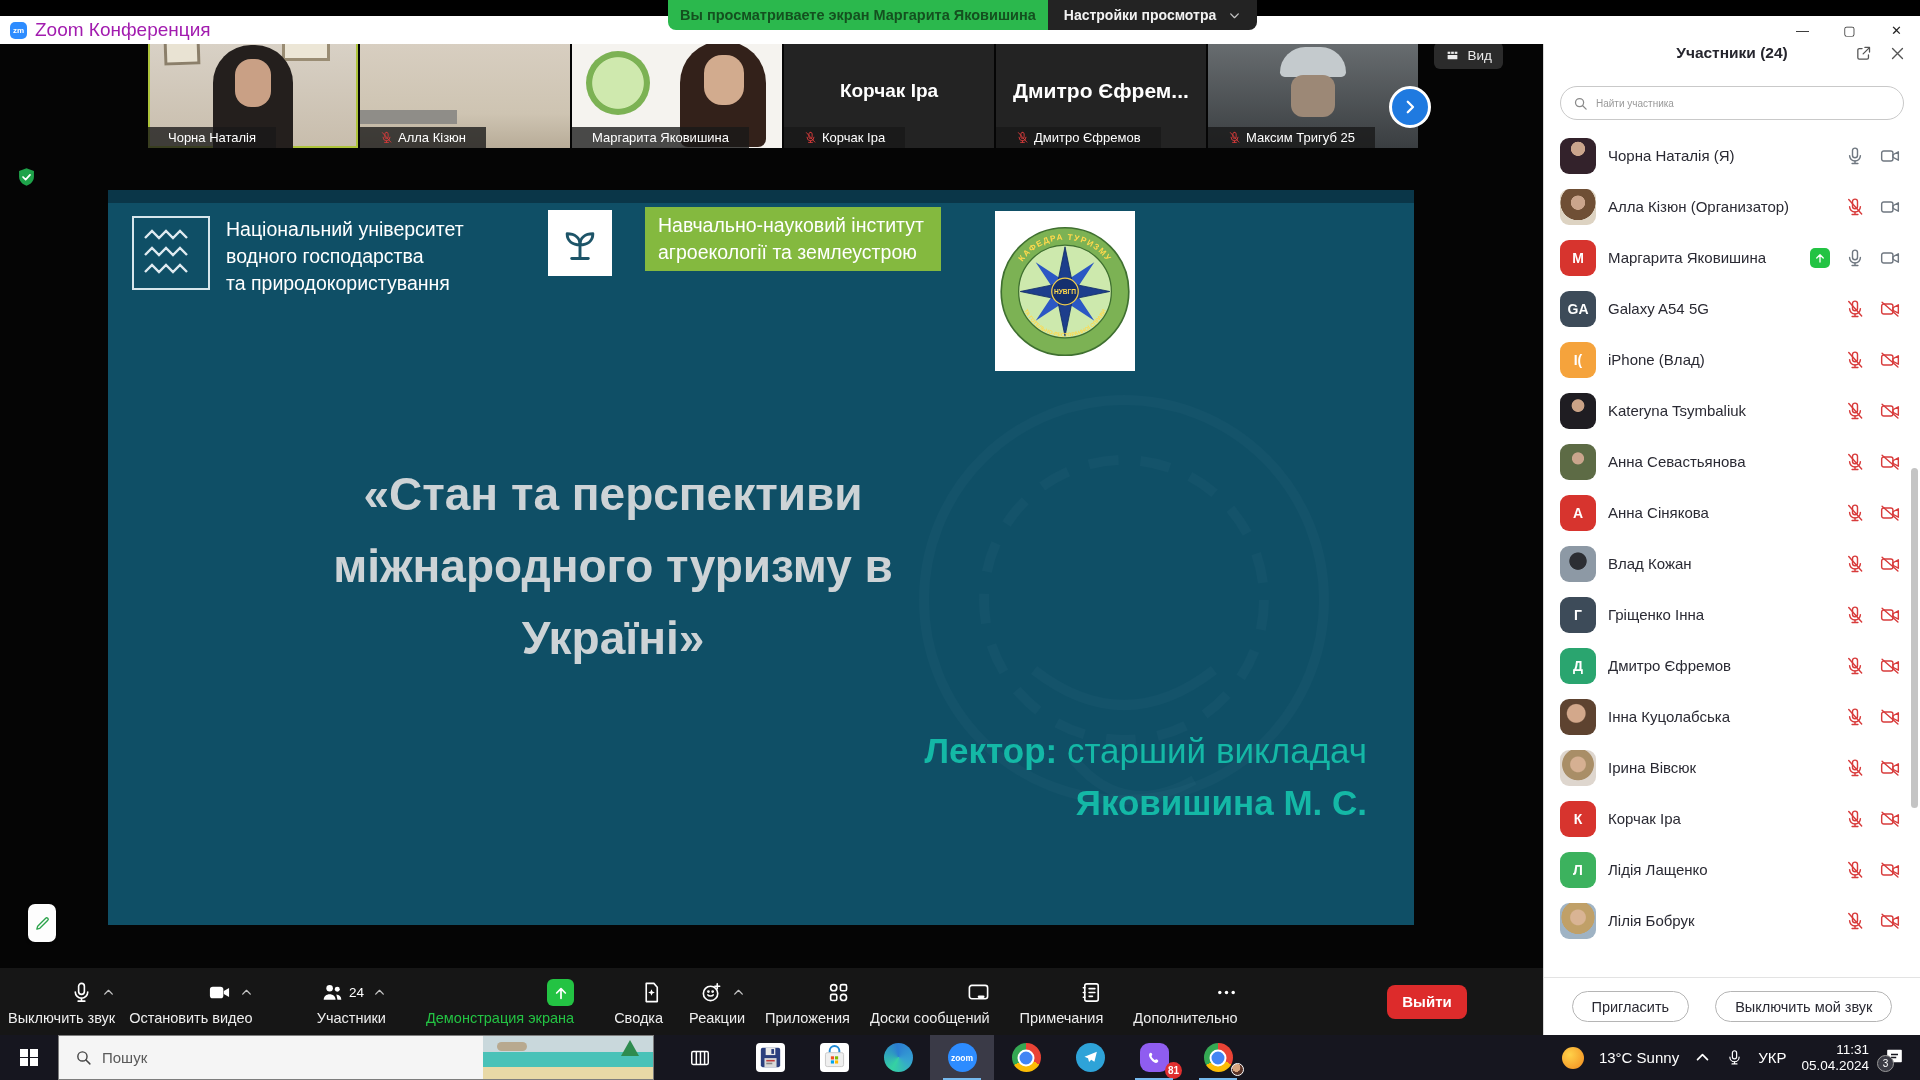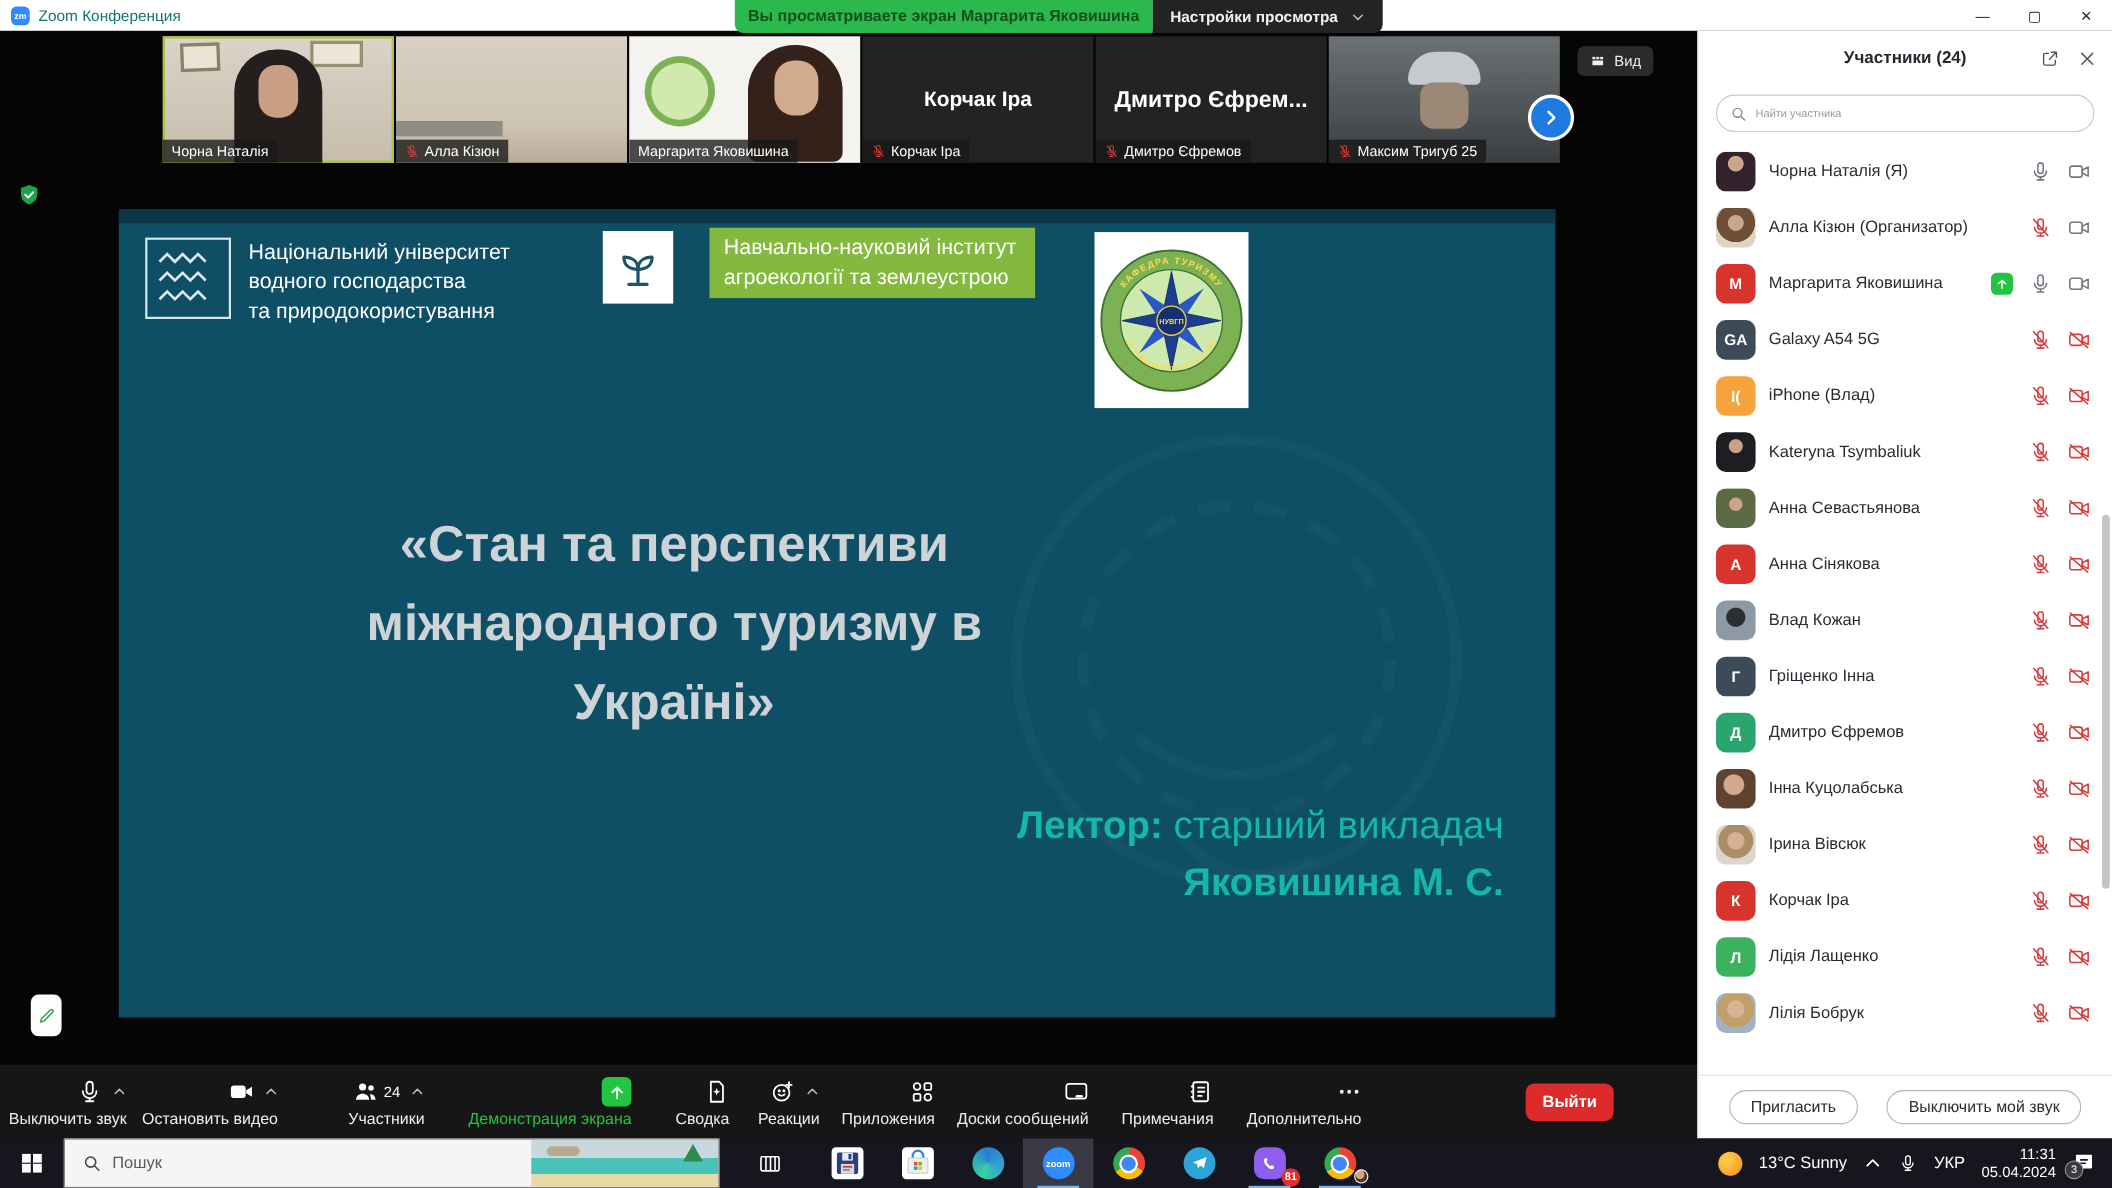--- a/index.html
+++ b/index.html
@@ -2,37 +2,37 @@
 <html><head>
 <meta charset="utf-8">
 <style>
   *{box-sizing:border-box;margin:0;padding:0}
   html,body{width:1920px;height:1080px}
   body{font-family:"Liberation Sans",sans-serif;background:#000;position:relative;overflow:hidden}
   svg{display:block}
   .screen{position:absolute;inset:0}
 
   
-  .titlebar{position:absolute;left:0;top:0;width:1920px;height:28px;background:#fff;display:flex;align-items:center;z-index:30}
+  .titlebar{position:absolute;left:0;top:16px;width:1920px;height:28px;background:#fff;display:flex;align-items:center;z-index:30}
   .zm-badge{width:17px;height:17px;border-radius:5px;background:#2d8cff;color:#fff;font-size:8px;font-weight:bold;display:flex;align-items:center;justify-content:center;margin:0 8px 0 10px}
-  .app-title{font-size:14px;color:#0f766e}
+  .app-title{font-size:19px;color:#a21caf}
   .banner-wrap{position:absolute;left:668px;top:0;height:30px;display:flex;z-index:31}
   .banner{background:#2bb84d;color:#14501f;font-weight:bold;font-size:14.5px;display:flex;align-items:center;padding:0 12px;border-radius:0 0 0 8px}
   .banner-settings{background:#232323;color:#f2f2f2;font-weight:bold;font-size:14px;display:flex;align-items:center;gap:12px;padding:0 16px;border-radius:0 0 8px 0;cursor:pointer}
   .win-controls{position:absolute;right:0;top:0;height:28px;display:flex}
   .wc{width:47px;height:28px;display:flex;align-items:center;justify-content:center;color:#222;font-size:13px}
 
   
   .main{position:absolute;left:0;top:28px;width:1543px;height:1007px;background:#050505}
 
   
   .strip{position:absolute;left:148px;top:5px;width:1270px;height:115px;display:flex;gap:2px}
   .tile{flex:1;position:relative;background:#222;overflow:hidden}
   .tile.active{outline:2px solid #aec43b;outline-offset:-2px}
-  .tile-label{position:absolute;left:0;bottom:0;background:rgba(24,24,24,.78);color:#fff;font-size:13px;padding:3px 8px;display:flex;align-items:center;gap:5px;white-space:nowrap;max-width:100%}
+  .tile-label{position:absolute;left:0;bottom:0;background:rgba(24,24,24,.78);color:#fff;font-size:13px;padding:3px 20px;display:flex;align-items:center;gap:5px;white-space:nowrap;max-width:100%}
   .tile-center{position:absolute;inset:0;display:flex;align-items:center;justify-content:center;color:#fff;font-weight:bold;font-size:21px}
   .t1{background:linear-gradient(180deg,#dad3c8,#c8bdac)}
   .t1 .fr1{position:absolute;left:16px;top:6px;width:36px;height:26px;border:3px solid #8b7f6a;background:#e9e3d3;transform:rotate(-2deg)}
   .t1 .fr2{position:absolute;right:28px;top:4px;width:48px;height:24px;border:3px solid #9a8d74;background:#ece6d6}
   .t1 .hair{position:absolute;left:50%;top:12px;transform:translateX(-50%);width:80px;height:110px;background:#241f1d;border-radius:38px 38px 0 0}
   .t1 .face{position:absolute;left:50%;top:26px;transform:translateX(-50%);width:36px;height:48px;background:#c9a085;border-radius:16px}
   .t2{background:linear-gradient(180deg,#d9d0c3,#cec4b2 70%,#b8ac98)}
   .t2 .shelf{position:absolute;left:0;bottom:24px;width:46%;height:14px;background:#8f8d88}
   .t3{background:#f5f3ef}
   .t3 .em{position:absolute;left:14px;top:18px;width:64px;height:64px;border-radius:50%;background:radial-gradient(circle,#cfe9ae 56%,#7cb254 58%)}

